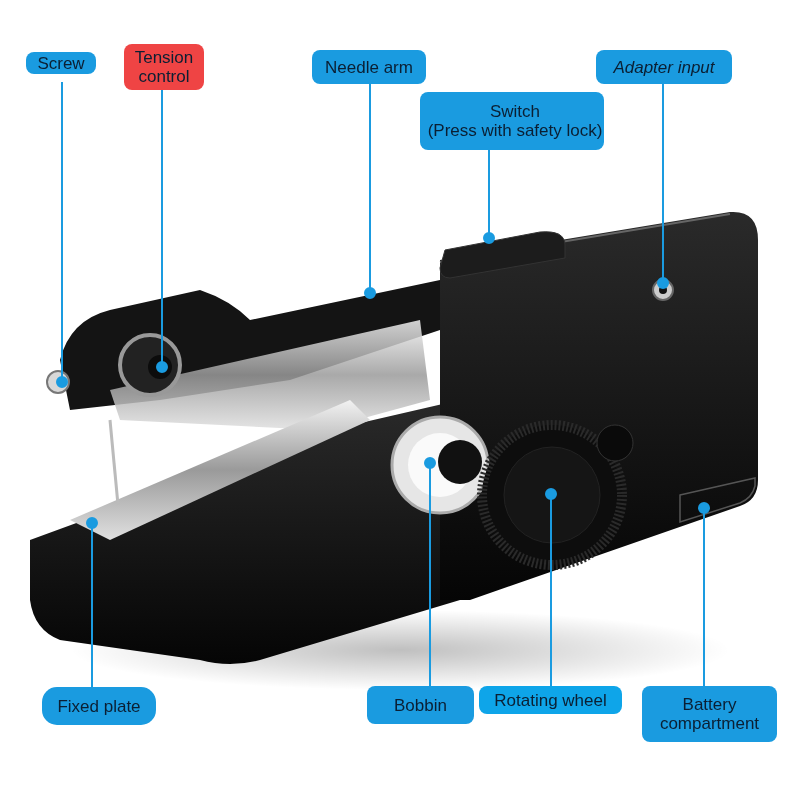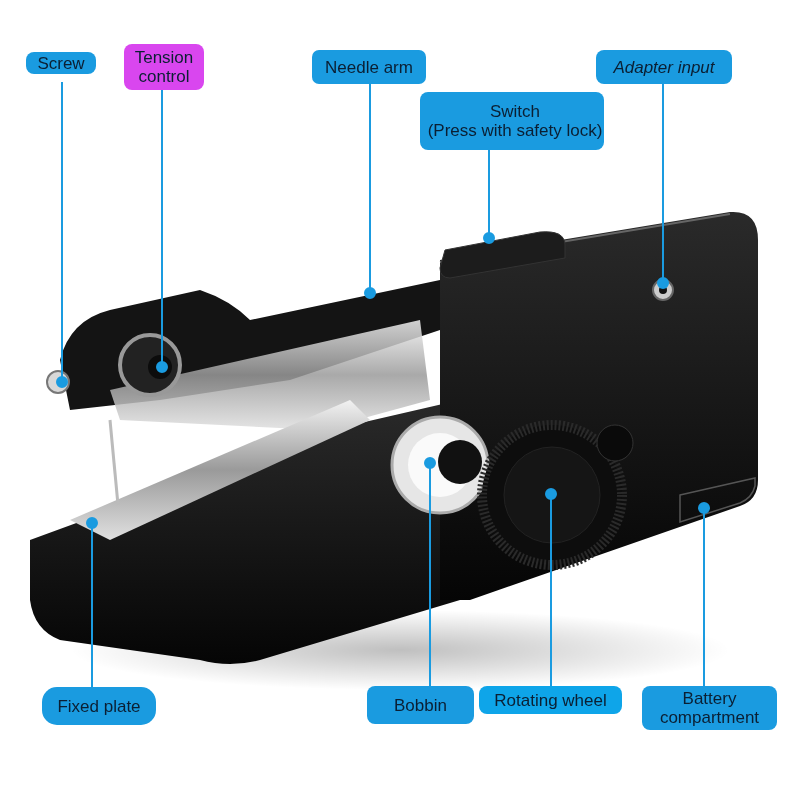--- a/index.html
+++ b/index.html
@@ -82,22 +82,22 @@
         <circle cx="430" cy="463" r="5"></circle>
       <line x1="551" y1="686" x2="551" y2="494"></line>
         <circle cx="551" cy="494" r="5"></circle>
       <line x1="704" y1="686" x2="704" y2="508"></line>
         <circle cx="704" cy="508" r="5"></circle>
     </g>
   </svg>
 
   <div id="labels">
       <div class="label" style="left: 26px; top: 52px; width: 70px; height: 22px; background: rgb(26, 155, 224);">Screw</div>
-      <div class="label" style="left: 124px; top: 44px; width: 80px; height: 46px; background: #d946ef;">Tension<br>control</div>
-      <div class="label" style="left: 312px; top: 50px; width: 114px; height: 34px; background: rgb(26, 155, 224); border-radius: 7px;">Needle arm</div>
+      <div class="label" style="left: 124px; top: 44px; width: 80px; height: 46px; background: #ef4444;">Tension<br>control</div>
+      <div class="label" style="left: 312px; top: 50px; width: 114px; height: 34px; background: rgb(26, 155, 224);">Needle arm</div>
       <div class="label" style="left: 420px; top: 92px; width: 184px; height: 58px; background: rgb(26, 155, 224); padding-left: 12px;">Switch<br>(Press with safety lock)</div>
       <div class="label" style="left: 596px; top: 50px; width: 136px; height: 34px; background: rgb(26, 155, 224); font-style: italic;">Adapter input</div>
       <div class="label" style="left: 42px; top: 687px; width: 114px; height: 38px; background: rgb(26, 155, 224); border-radius: 15px;">Fixed plate</div>
       <div class="label" style="left: 367px; top: 686px; width: 107px; height: 38px; background: rgb(26, 155, 224);">Bobbin</div>
       <div class="label" style="left: 479px; top: 686px; width: 143px; height: 28px; background: #0ea5e9;">Rotating wheel</div>
-      <div class="label" style="left: 642px; top: 686px; width: 135px; height: 44px; background: rgb(26, 155, 224);">Battery<br>compartment</div>
+      <div class="label" style="left: 642px; top: 686px; width: 135px; height: 56px; background: rgb(26, 155, 224);">Battery<br>compartment</div>
     </div>
 </div>
 
 </body></html>

